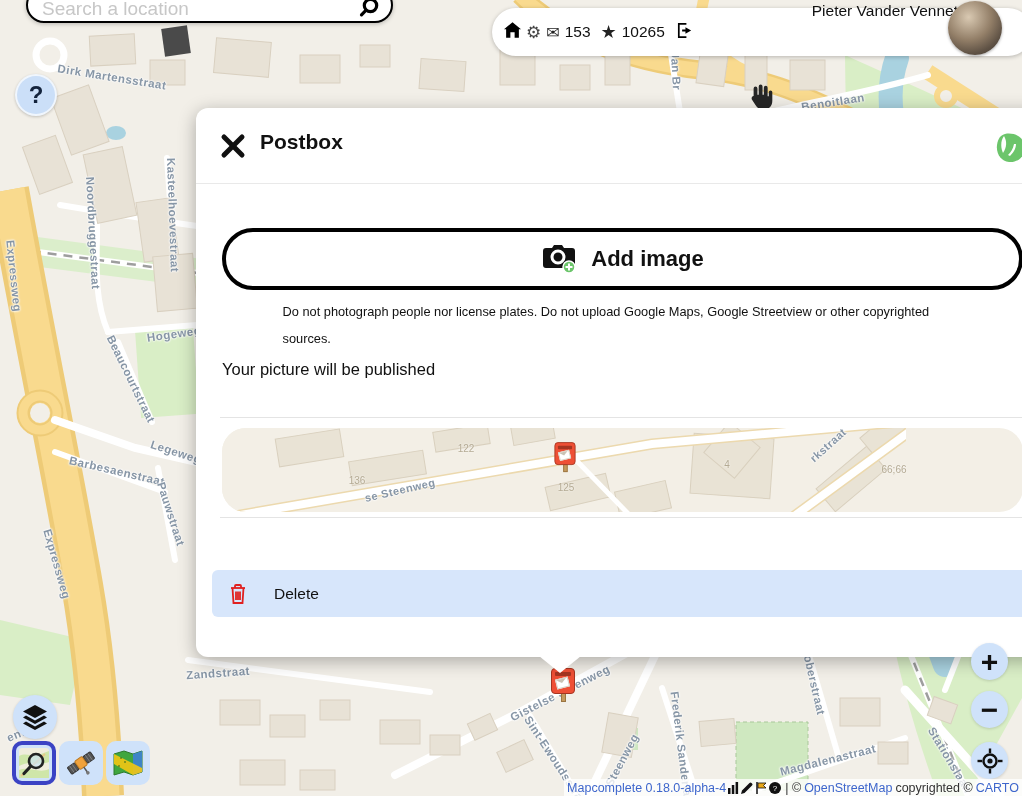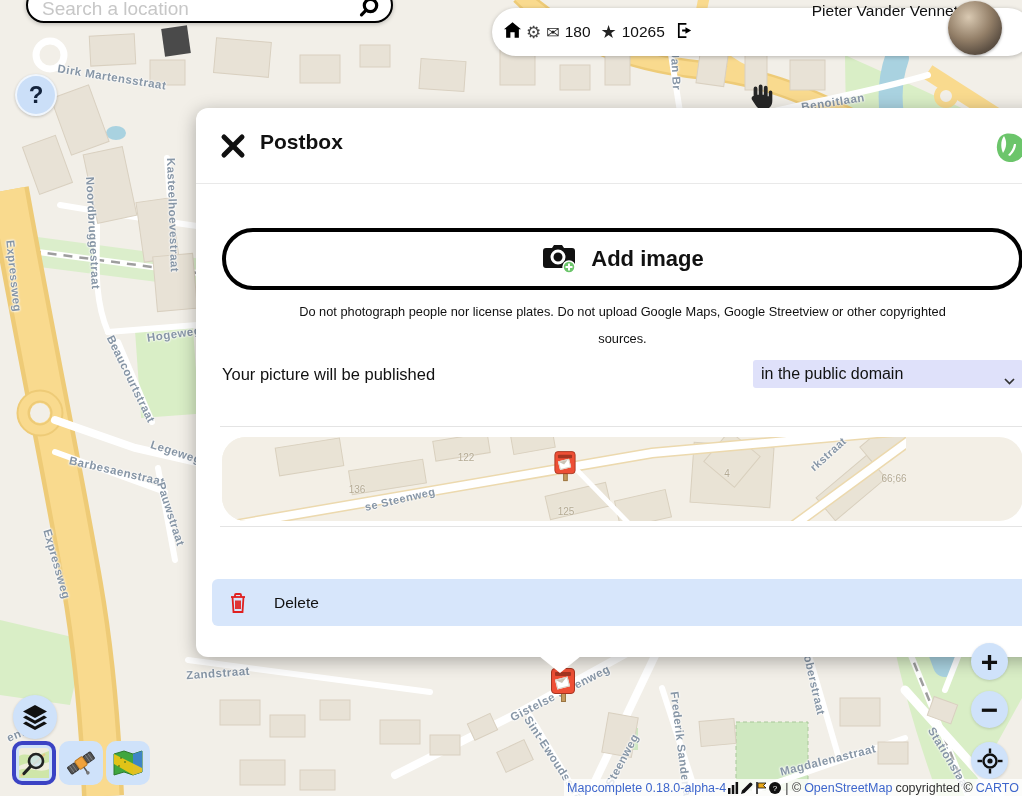--- a/index.html
+++ b/index.html
@@ -59,21 +59,21 @@
   #popup-header { position:absolute; left:0; top:0; right:0; height:75px; }
   #close-button { position:absolute; left:24px; top:25px; width:26px; height:26px; cursor:pointer; }
   #popup-title { position:absolute; left:64px; top:22px; font-size:21px; font-weight:bold; color:#111; }
   #popup-logo { position:absolute; right:22px; top:24px; width:32px; height:32px; }
   #popup-content { position:absolute; left:0; top:75px; right:0; bottom:8px; border-top:1px solid #e9e9e9;
     padding:0 26px; overflow:hidden; }
 
   #add-image-button { margin-top:44px; height:62px; border:4px solid #000; border-radius:999px;
     display:flex; align-items:center; justify-content:center; gap:14px; background:#fff; cursor:pointer; }
   #add-image-label { font-size:22px; font-weight:bold; color:#111; }
-  #image-notice { margin:8px auto 0; max-width:680px; text-align:center; font-size:12.8px; line-height:27px; color:#111; }
+  #image-notice { margin:8px auto 0; max-width:680px; text-align:left; font-size:12.8px; line-height:27px; color:#111; }
 
   #license-row { margin-top:8px; display:flex; align-items:center;justify-content:space-between; }
   #license-prefix { font-size:16.5px; color:#111; }
   #license-select { position:relative; margin-left:6px; width:270px; height:28px; background:#dfe1fa; border-radius:3px;
     display:flex; align-items:center; padding:0 26px 0 8px; font-size:16px; color:#111; cursor:pointer; }
   #license-chevron { position:absolute; right:8px; top:11px; }
 
   .divider { border:none; border-top:1px solid #e4e4e4; margin:0 -2px; }
   .divider.d1 { margin-top:38px; }
   .divider.d2 { margin-top:5px; }
@@ -279,21 +279,21 @@
   </div>
 
   <div id="user-pill">
     <span class="pill-ico">
       <svg width="17" height="16" viewBox="0 0 24 22">
           <path fill="#000" d="M12 0 L24 10 h-3 v12 h-6 v-8 h-6 v8 H3 V10 H0 Z"></path>
         </svg>
     </span>
     <span class="pill-ico" style="font-size:17px;color:#444;">⚙</span>
     <span class="pill-ico" style="font-size:16px;">✉</span>
-    <span class="pill-count">180</span>
+    <span class="pill-count">153</span>
     <span class="pill-ico" style="font-size:18px;">★</span>
     <span class="pill-count">10265</span>
     <span>
       <svg width="19" height="19" viewBox="0 0 20 20">
           <path fill="none" stroke="#000" stroke-width="1.8" d="M12 3 H4 V17 H12"></path>
           <path fill="#000" d="M11 6.5 L17 10 L11 13.5 V11 H7.5 V9 H11 Z"></path>
         </svg>
     </span>
     <span id="username">Pieter Vander Vennet</span>
   </div>
@@ -338,28 +338,20 @@
               </g>
           </svg>
         </span>
         <span id="add-image-label">Add image</span>
       </div>
 
       <div id="image-notice">Do not photograph people nor license plates. Do not upload Google Maps, Google Streetview or other copyrighted sources.</div>
 
       <div id="license-row">
         <span id="license-prefix">Your picture will be published</span>
-        <div id="license-select">
-          <span>in the public domain</span>
-          <span id="license-chevron">
-            <svg width="11" height="7" viewBox="0 0 11 7">
-                <polyline points="1,1 5.5,5.5 10,1" fill="none" stroke="#333" stroke-width="1.7"></polyline>
-              </svg>
-          </span>
-        </div>
       </div>
 
       <hr class="divider d1">
 
       <div id="minimap">
         <svg width="684" height="84" viewBox="0 0 684 84">
           <rect width="684" height="84" fill="#f3efe6"></rect>
           <g fill="#e9e3d5" stroke="#d9d0be" stroke-width="1">
             <rect x="55" y="6" width="65" height="28" transform="rotate(-9 87 20)"></rect>
             <rect x="128" y="28" width="75" height="24" transform="rotate(-9 165 40)"></rect>
@@ -376,21 +368,21 @@
           <path d="M-10,92 C150,64 320,34 430,16 L700,-8" stroke="#ffffff" stroke-width="8" fill="none"></path>
           <path d="M556,100 L706,-10" stroke="#ecd9ae" stroke-width="11" fill="none"></path>
           <path d="M556,100 L706,-10" stroke="#ffffff" stroke-width="8" fill="none"></path>
           <path d="M352,30 L420,100" stroke="#ffffff" stroke-width="5" fill="none"></path>
         </svg>
         <div id="mini-labels">
             <span class="map-label mini" style="left: 178px; top: 62px; transform: translate(-50%, -50%) rotate(-13deg);">se Steenweg</span>
             <span class="map-label mini" style="left: 606px; top: 17px; transform: translate(-50%, -50%) rotate(-42deg);">rkstraat</span>
             <span class="hn-label" style="left: 244px; top: 20px; transform: translate(-50%, -50%) rotate(0deg);">122</span>
             <span class="hn-label" style="left: 135px; top: 52px; transform: translate(-50%, -50%) rotate(0deg);">136</span>
-            <span class="hn-label" style="left: 344px; top: 74px; transform: translate(-50%, -50%) rotate(0deg);">125</span>
+            <span class="hn-label" style="left: 344px; top: 59px; transform: translate(-50%, -50%) rotate(0deg);">125</span>
             <span class="hn-label" style="left: 505px; top: 36px; transform: translate(-50%, -50%) rotate(0deg);">4</span>
             <span class="hn-label" style="left: 672px; top: 41px; transform: translate(-50%, -50%) rotate(0deg);">66;66</span>
           </div>
         <div class="postbox small" style="left:331px; top:12px;">
           <div class="pb-leg"></div>
           <div class="pb-body">
               <div class="pb-slot"></div>
               <div class="pb-env"></div>
             </div>
         </div>

